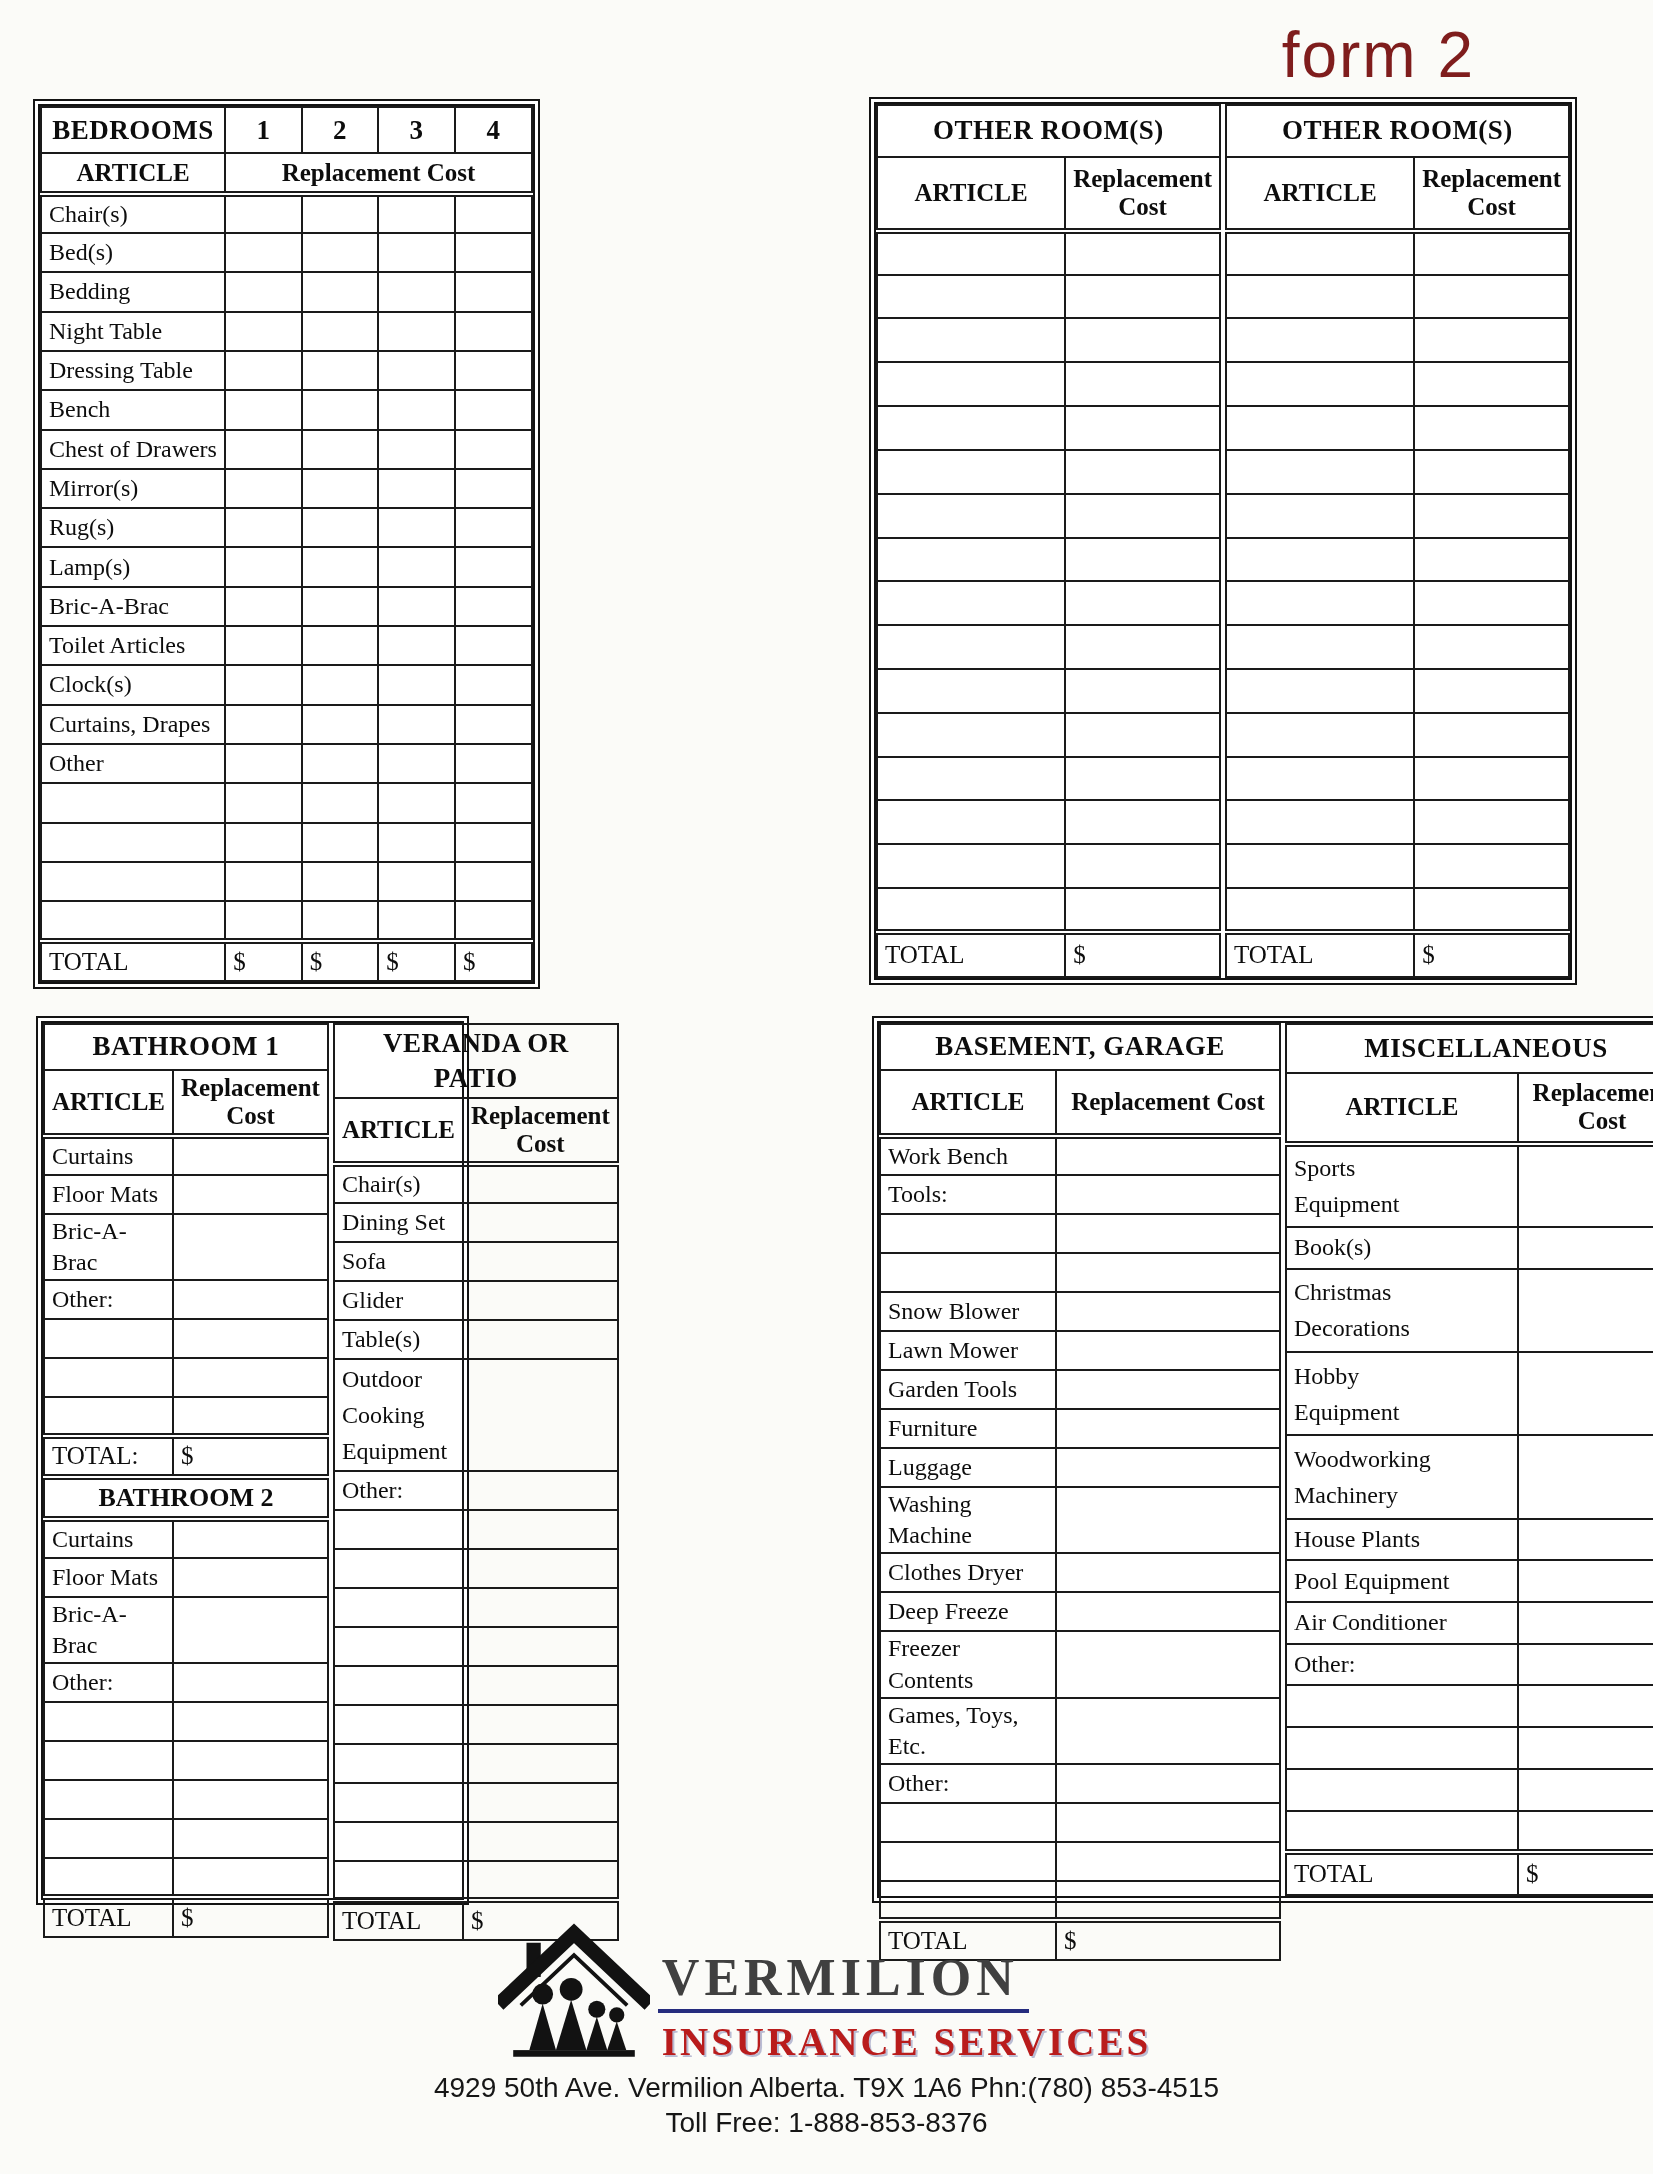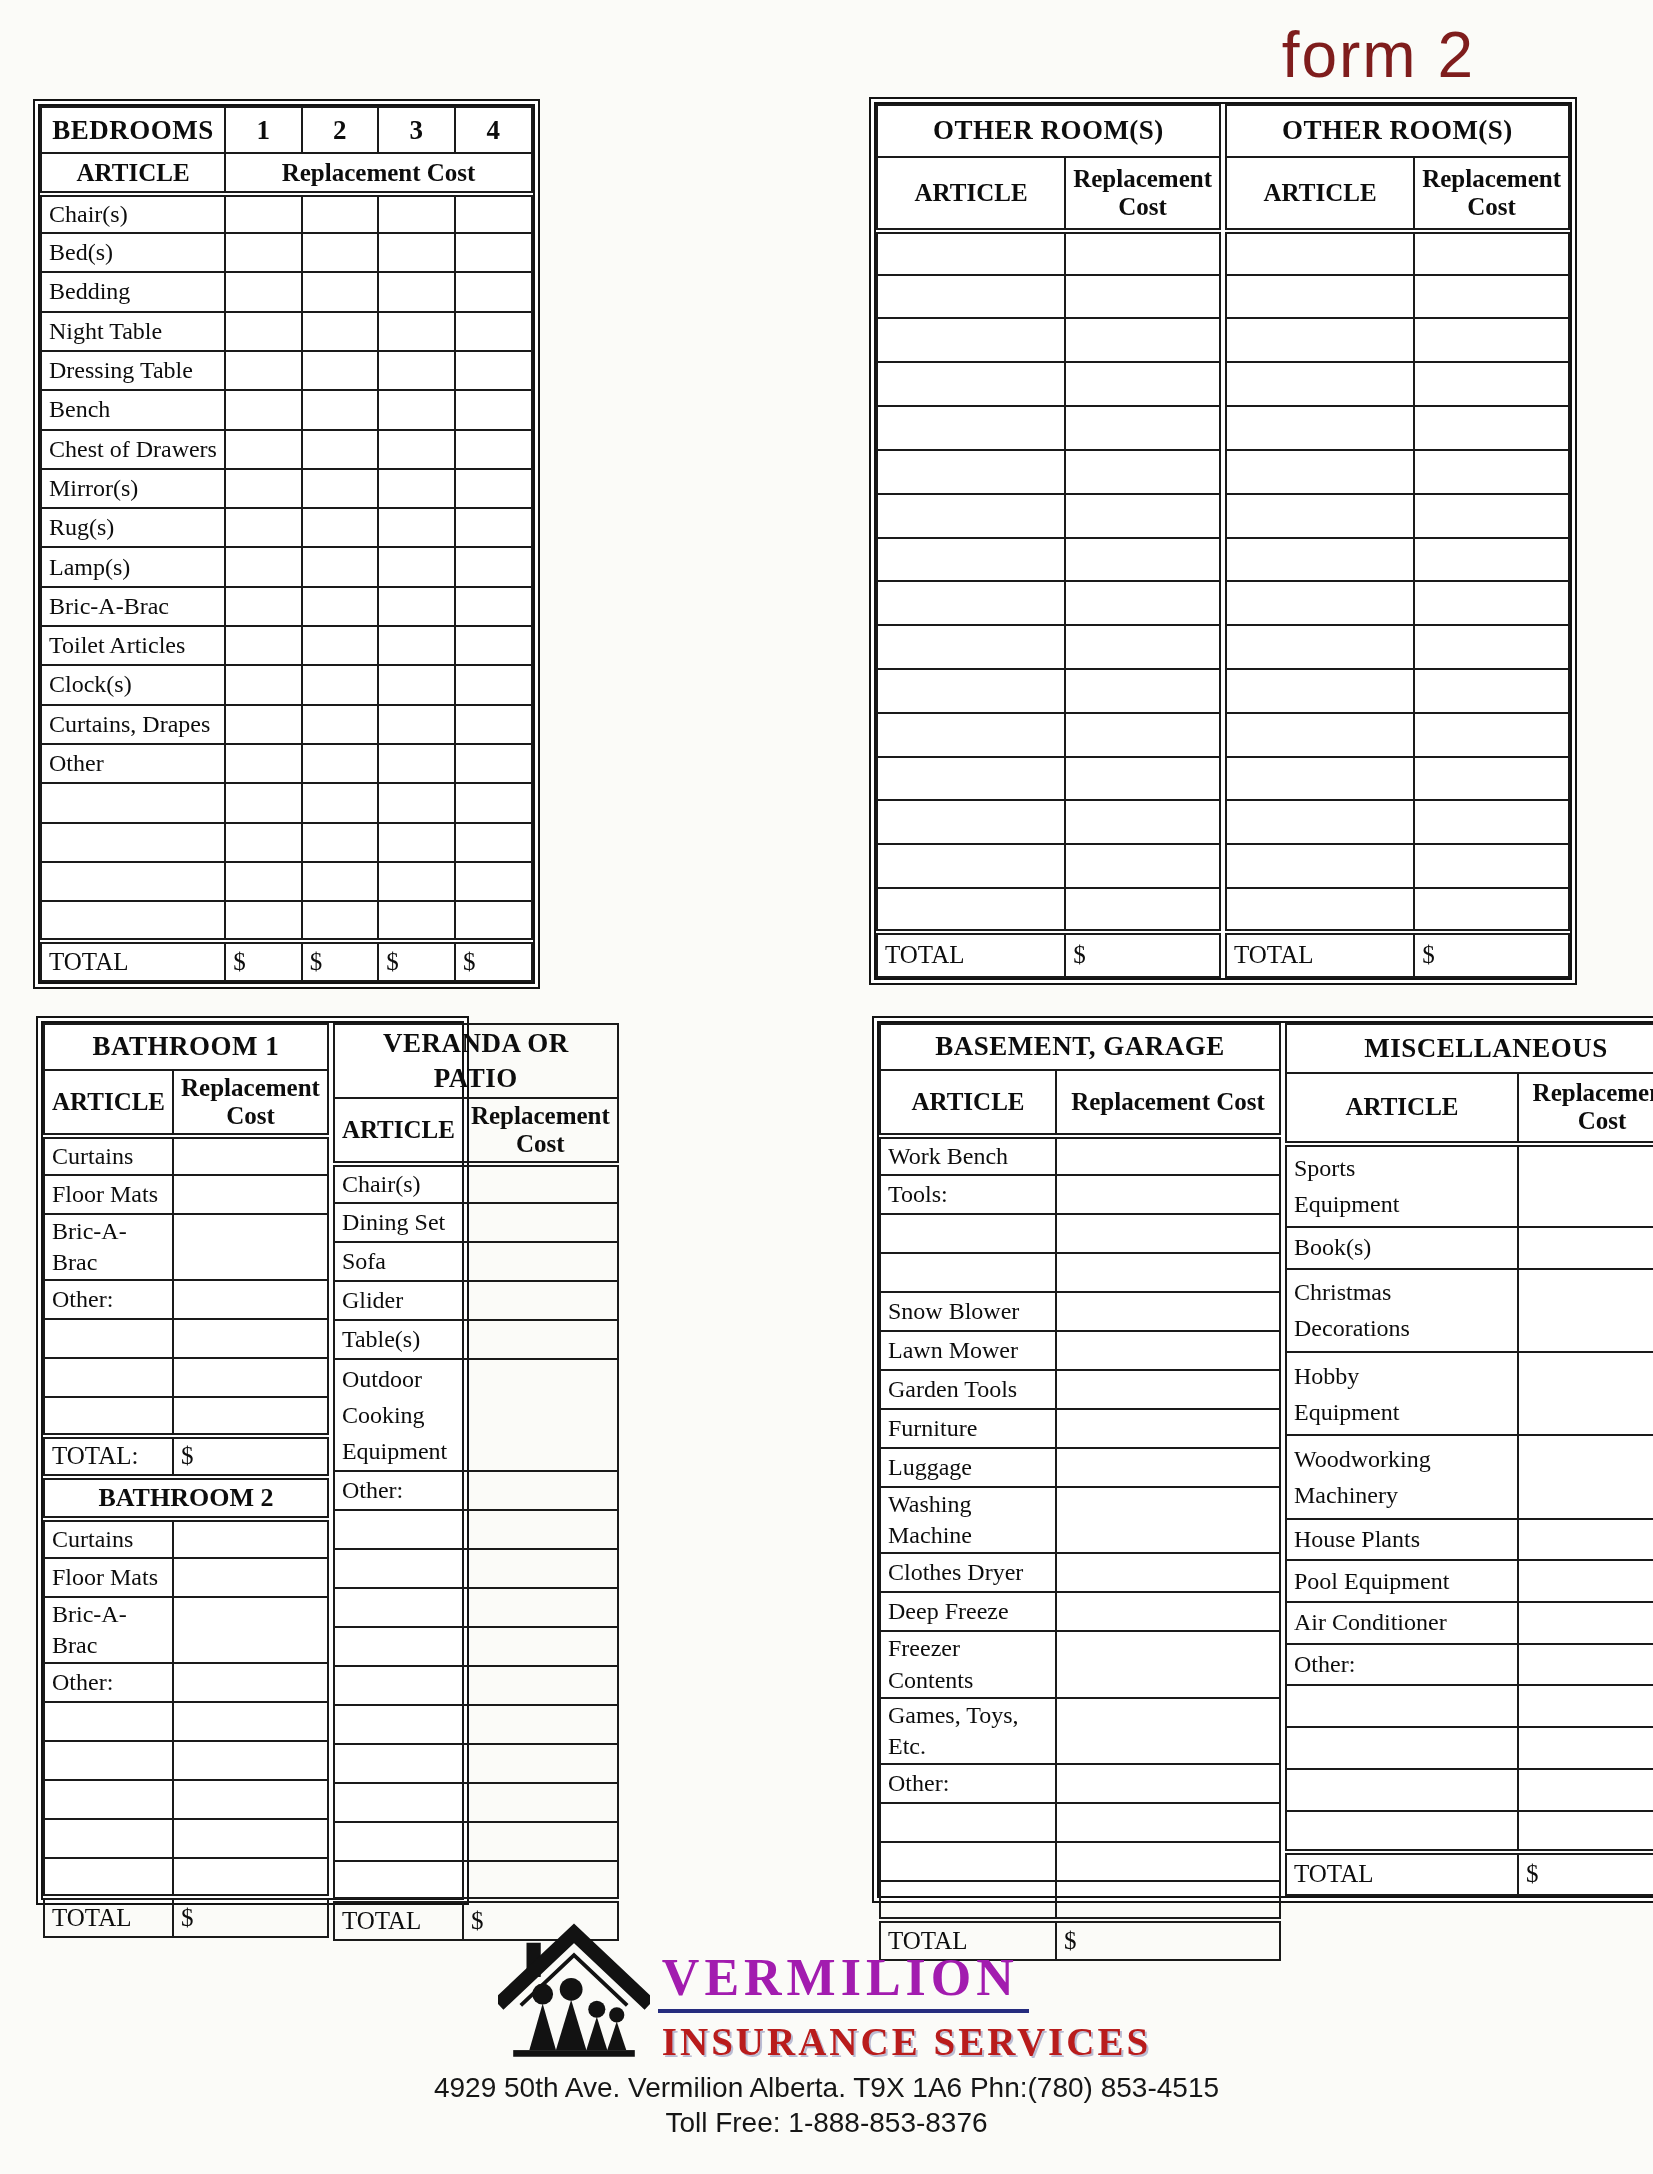--- a/index.html
+++ b/index.html
@@ -767,19 +767,19 @@
       <path d="M47 84 L33 133 L61 133 Z" fill="#121212"></path>
       <circle cx="77" cy="69" r="12" fill="#121212"></circle>
       <path d="M77 80 L61 133 L93 133 Z" fill="#121212"></path>
       <circle cx="104" cy="90" r="9" fill="#121212"></circle>
       <path d="M104 98 L93 133 L115 133 Z" fill="#121212"></path>
       <circle cx="125" cy="96" r="8" fill="#121212"></circle>
       <path d="M125 103 L115 133 L135 133 Z" fill="#121212"></path>
       <rect x="16" y="133" width="128" height="7" fill="#121212"></rect>
     </svg>
     <div class="brand-text">
-      <div class="brand-name brandcol" style="color: #a21caf;">VERMILION</div>
+      <div class="brand-name brandcol" style="color: #404040;">VERMILION</div>
       <div class="brand-sub brandcol" style="color: #b91c1c;">INSURANCE SERVICES</div>
     </div>
   </div>
   <div class="addr">4929 50th Ave. Vermilion Alberta. T9X 1A6  Phn:(780) 853-4515</div>
   <div class="toll">Toll Free: 1-888-853-8376</div>
 </div>
 
 </body></html>

